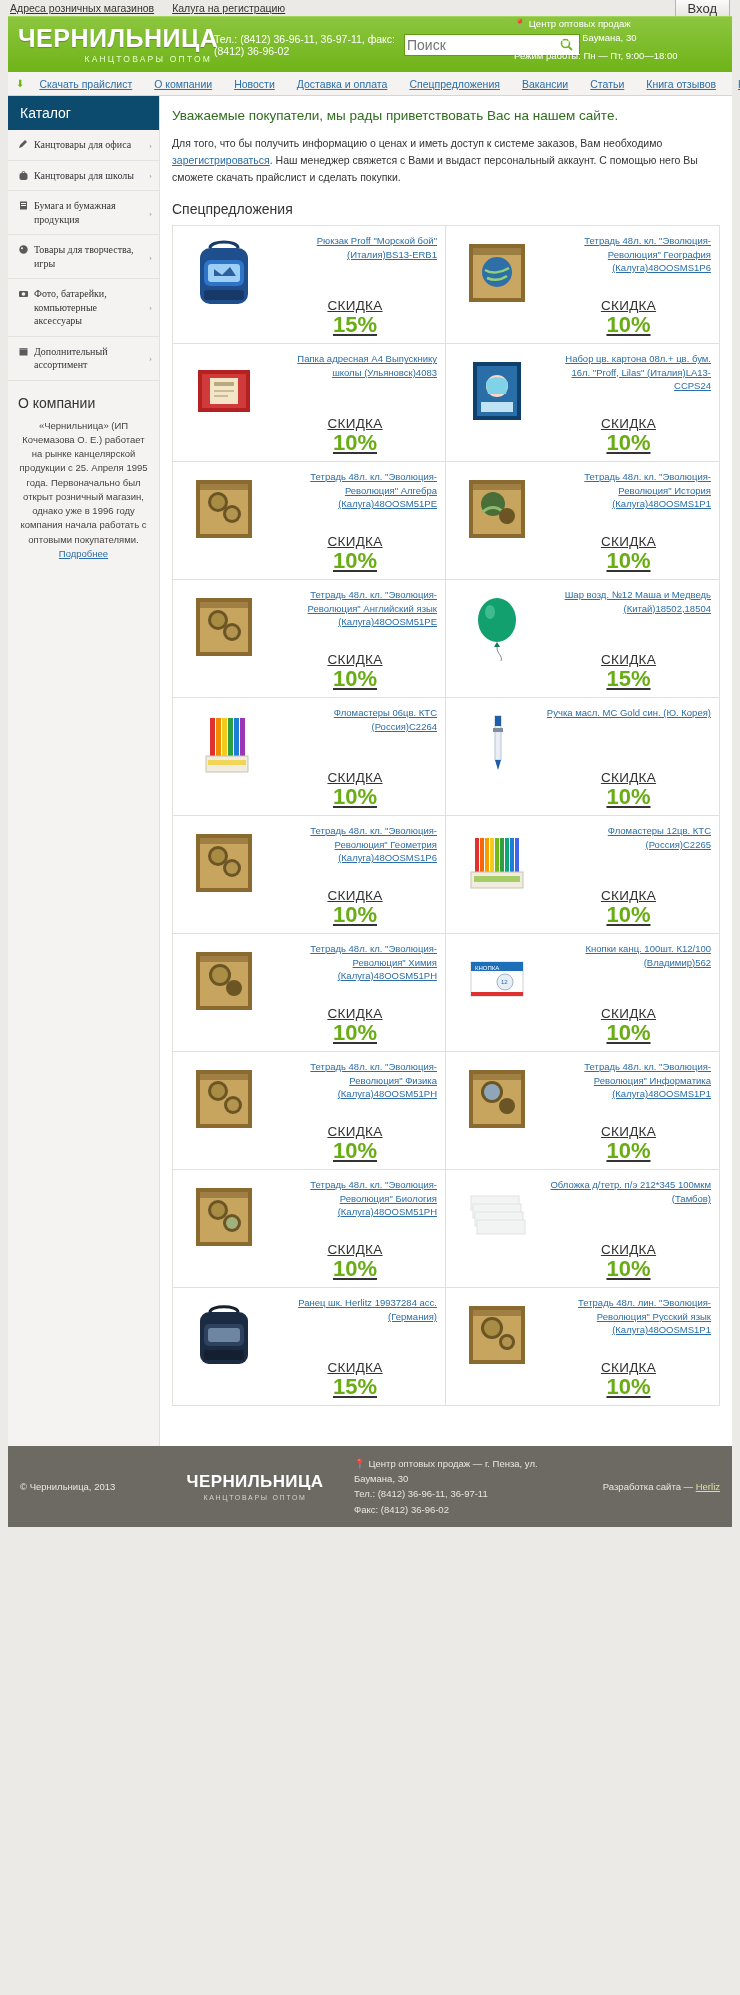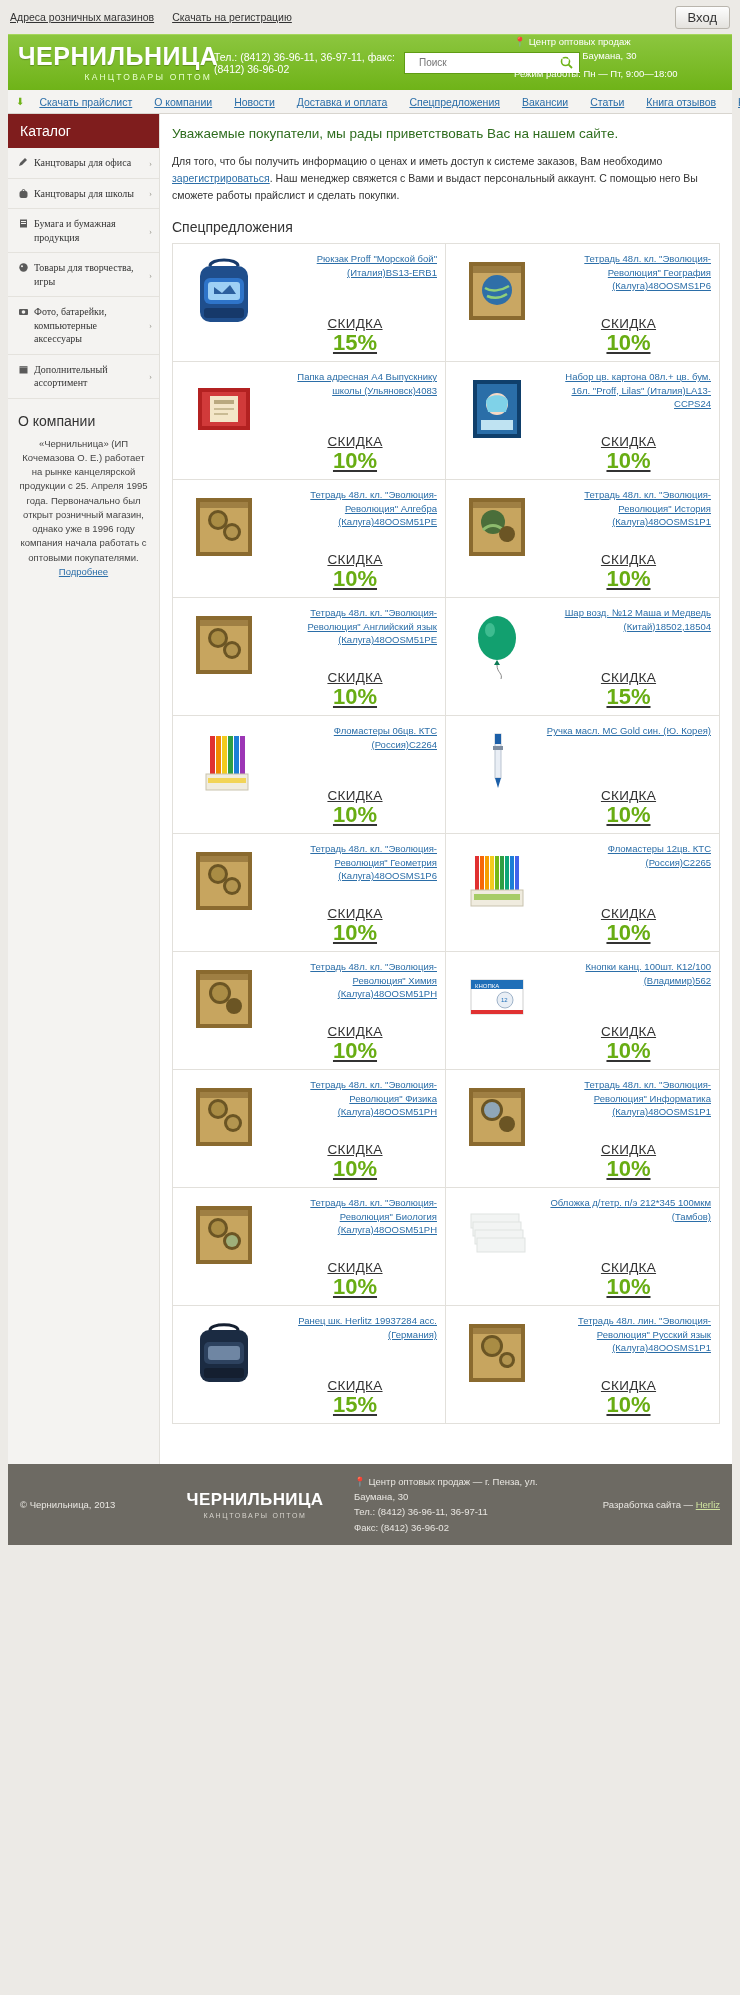--- a/index.html
+++ b/index.html
@@ -8,21 +8,21 @@
     width: 740px;
     font-family: "Liberation Sans", sans-serif;
     font-size: 11px;
     background: #eceae6;
     color: #333;
   }
   .page { width: 740px; margin: 0 auto; }
 
   
   .topbar {
-    height: 34px;
+    height: 16px;
     background: #eceae6;
     display: flex;
     align-items: center;
     padding: 0 10px;
     gap: 18px;
   }
   .topbar a {
     color: #333;
     font-size: 10.5px;
     text-decoration: underline;
@@ -79,22 +79,22 @@
     background: #fff;
     border: 1px solid #5f9c13;
     height: 22px;
     width: 176px;
   }
   .search-box input {
     border: 0;
     outline: none;
     height: 20px;
     width: 148px;
-    font-size: 10px;
-    padding: 0 14px;
+    font-size: 14px;
+    padding: 0 2px;
     color: #555;
     font-family: "Liberation Sans", sans-serif;
   }
   .search-btn {
     width: 26px; height: 20px;
     display: flex; align-items: center; justify-content: center;
     background: #fff; border: 0; cursor: pointer;
   }
   .header-addr {
     position: absolute;
@@ -129,21 +129,21 @@
 
   
   .content {
     margin: 0 8px;
     display: flex;
     background: #ffffff;
     min-height: 1350px;
   }
   .sidebar { width: 152px; background: #f4f3f1; border-right: 1px solid #e2e0db; }
   .cat-head {
-    background: #7f1d1d;
+    background: #0c4a6e;
     color: #fff;
     font-size: 14px;
     padding: 9px 12px;
   }
   .cat-list { list-style: none; margin: 0; padding: 0; font-family: Liberation Serif, serif; }
   .cat-list li {
     border-bottom: 1px solid #e4e2dd;
     padding: 8px 16px 8px 10px;
     font-size: 10px;
     line-height: 1.35;
@@ -257,21 +257,21 @@
   .f-dev a { color: #cfe39f; text-decoration: underline; }
   .footer-pad { height: 10px; }
 </style>
 </head>
 <body>
 
 <div class="page">
 
   <div class="topbar">
     <a href="#">Адреса розничных магазинов</a>
-    <a href="#">Скачать на регистрацию</a>
+    <a href="#">Калуга на регистрацию</a>
     <div class="spacer"></div>
     <button class="enter-btn">Вход</button>
   </div>
 
   <div class="header">
     <div class="logo-wrap">
       <div class="logo-main">ЧЕРНИЛЬНИЦА</div>
       <div class="logo-sub">КАНЦТОВАРЫ ОПТОМ</div>
     </div>
     <div class="header-phones">Тел.: (8412) 36-96-11, 36-97-11, факс: (8412) 36-96-02</div>
@@ -380,21 +380,21 @@
         <div class="about-text">
           <span>«Чернильница» (ИП Кочемазова О. Е.) работает на рынке канцелярской продукции с 25. Апреля 1995 года. Первоначально был открыт розничный магазин, однако уже в 1996 году компания начала работать с оптовыми покупателями.</span>
           <a href="#">Подробнее</a>
         </div>
       </div>
     </div>
 
     <div class="main">
       <div class="greeting">Уважаемые покупатели, мы рады приветствовать Вас на нашем сайте.</div>
       <div class="intro">
-        <span>Для того, что бы получить информацию о ценах и иметь доступ к системе заказов, Вам необходимо </span><a href="#">зарегистрироваться</a><span>. Наш менеджер свяжется с Вами и выдаст персональный аккаунт. С помощью него Вы сможете работы прайслист и сделать покупки.</span>
+        <span>Для того, что бы получить информацию о ценах и иметь доступ к системе заказов, Вам необходимо </span><a href="#">зарегистрироваться</a><span>. Наш менеджер свяжется с Вами и выдаст персональный аккаунт. С помощью него Вы сможете скачать прайслист и сделать покупки.</span>
       </div>
 
       <div class="section-title">Спецпредложения</div>
 
       <div class="grid">
 
         <div class="cell">
           <div class="prod-inner">
             <div class="thumb">
               <svg width="80" height="74" viewBox="0 0 80 74">

